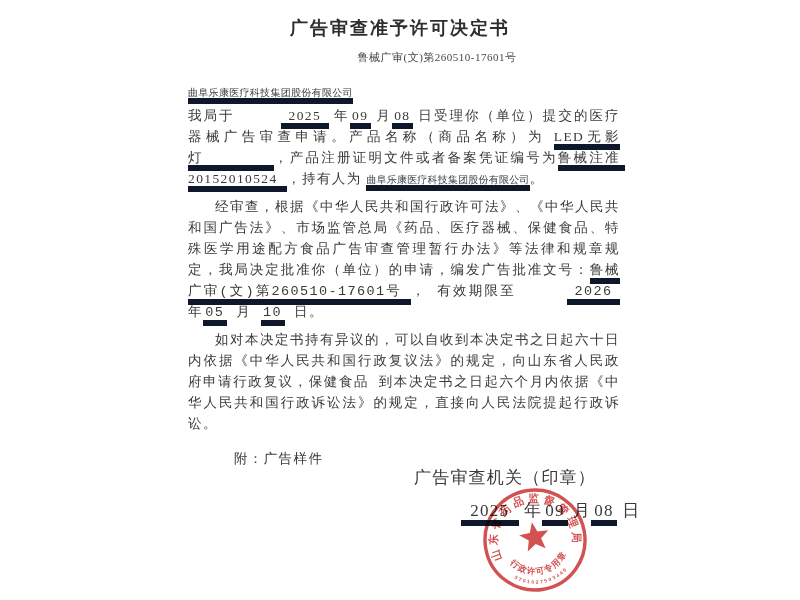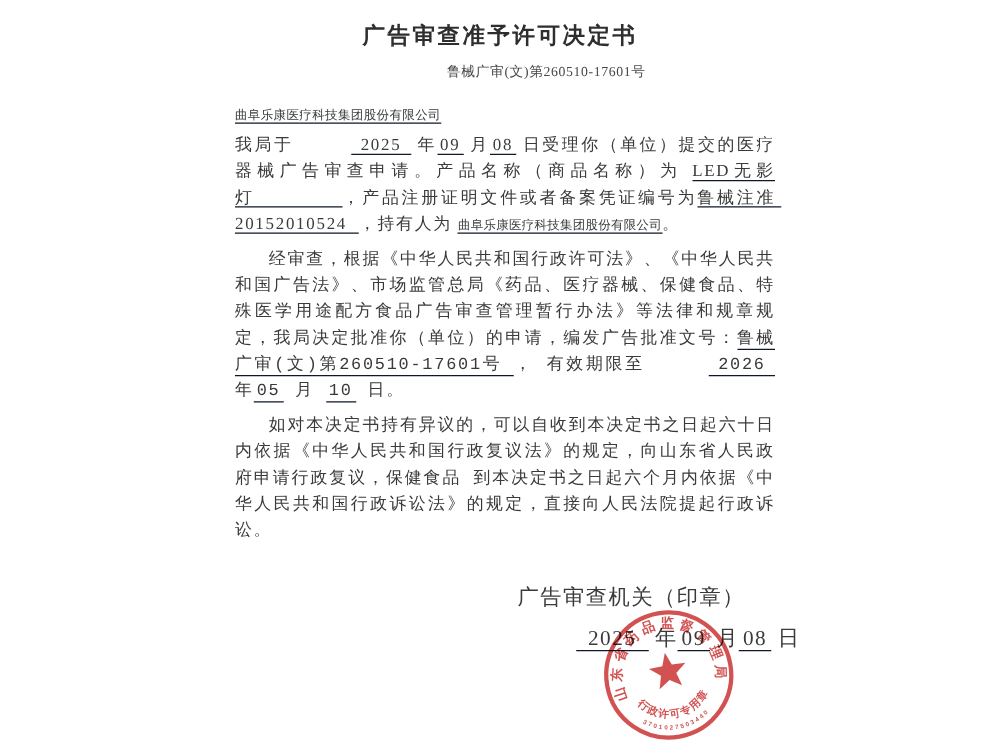--- a/index.html
+++ b/index.html
@@ -17,21 +17,21 @@
   }
   .doc-body{
     position:absolute;left:188px;top:86px;width:432px;
     font-size:13.5px;line-height:21px;letter-spacing:1.4px;text-align:justify;
   }
   .recipient-line{font-size:10px;letter-spacing:0.3px;margin:0 0 5px 0;line-height:14px;}
   .para{margin:0 0 7px 0;}
   .indent{text-indent:2em;font-family:Liberation Mono, monospace;}
   .attachment-note{margin-top:13px;text-indent:3.4em;}
   .seg{white-space:pre-wrap;}
-  .u{border-bottom:1px solid #0f172a;}
+  .u{border-bottom:6px solid #0f172a;}
   .pad{padding:0 0.55em;margin-left:41px;}
   .pad-sm{padding:0 0.18em;}
   .pad-wide{padding-right:5.2em;}
   .pad-end{padding-right:0.7em;}
   .small{font-size:10px;letter-spacing:0.2px;}
   .sign-block{position:absolute;left:414px;top:466px;font-size:17px;letter-spacing:1.2px;}
   .sign-date{margin-top:10px;margin-left:6px;}
   .seal-wrap{
     position:absolute;left:479px;top:484px;width:112px;height:112px;
     transform:rotate(-10deg);mix-blend-mode:multiply;opacity:0.93;
@@ -48,20 +48,21 @@
 
   <div class="doc-number">鲁械广审(文)第260510-17601号</div>
 
   <div class="doc-body">
     <div class="recipient-line"><span class="u">曲阜乐康医疗科技集团股份有限公司</span></div>
 
     <p class="para"><span class="seg">我局于 </span><span class="seg u pad">2025</span><span class="seg"> 年</span><span class="seg u pad-sm">09</span><span class="seg"> 月</span><span class="seg u pad-sm">08</span><span class="seg"> 日受理你（单位）提交的医疗器械广告审查申请。产品名称（商品名称）为 </span><span class="seg u pad-wide">LED无影灯</span><span class="seg">，产品注册证明文件或者备案凭证编号为</span><span class="seg u pad-end">鲁械注准 20152010524</span><span class="seg">，持有人为 </span><span class="seg u small">曲阜乐康医疗科技集团股份有限公司</span><span class="seg">。</span></p>
     <p class="para indent"><span class="seg">经审查，根据《中华人民共和国行政许可法》、《中华人民共和国广告法》、市场监管总局《药品、医疗器械、保健食品、特殊医学用途配方食品广告审查管理暂行办法》等法律和规章规 定，我局决定批准你（单位）的申请，编发广告批准文号：</span><span class="seg u pad-end">鲁械广审(文)第260510-17601号</span><span class="seg">， 有效期限至 </span><span class="seg u pad">2026</span><span class="seg"> 年</span><span class="seg u pad-sm">05</span><span class="seg"> 月 </span><span class="seg u pad-sm">10</span><span class="seg"> 日。</span></p>
     <p class="para indent"><span class="seg">如对本决定书持有异议的，可以自收到本决定书之日起六十日内依据《中华人民共和国行政复议法》的规定，向山东省人民政府申请行政复议，保健食品 到本决定书之日起六个月内依据《中华人民共和国行政诉讼法》的规定，直接向人民法院提起行政诉讼。</span></p>
 
+    <div class="attachment-note">附：广告样件</div>
   </div>
 
   <div class="sign-block">
     <div>广告审查机关（印章）</div>
     <div class="sign-date"><span class="seg u pad">2025</span><span class="seg"> 年</span><span class="seg u pad-sm">09</span><span class="seg"> 月</span><span class="seg u pad-sm">08</span><span class="seg"> 日</span></div>
   </div>
 
   <div class="seal-wrap">
     <svg viewBox="0 0 130 130">
       <defs>

